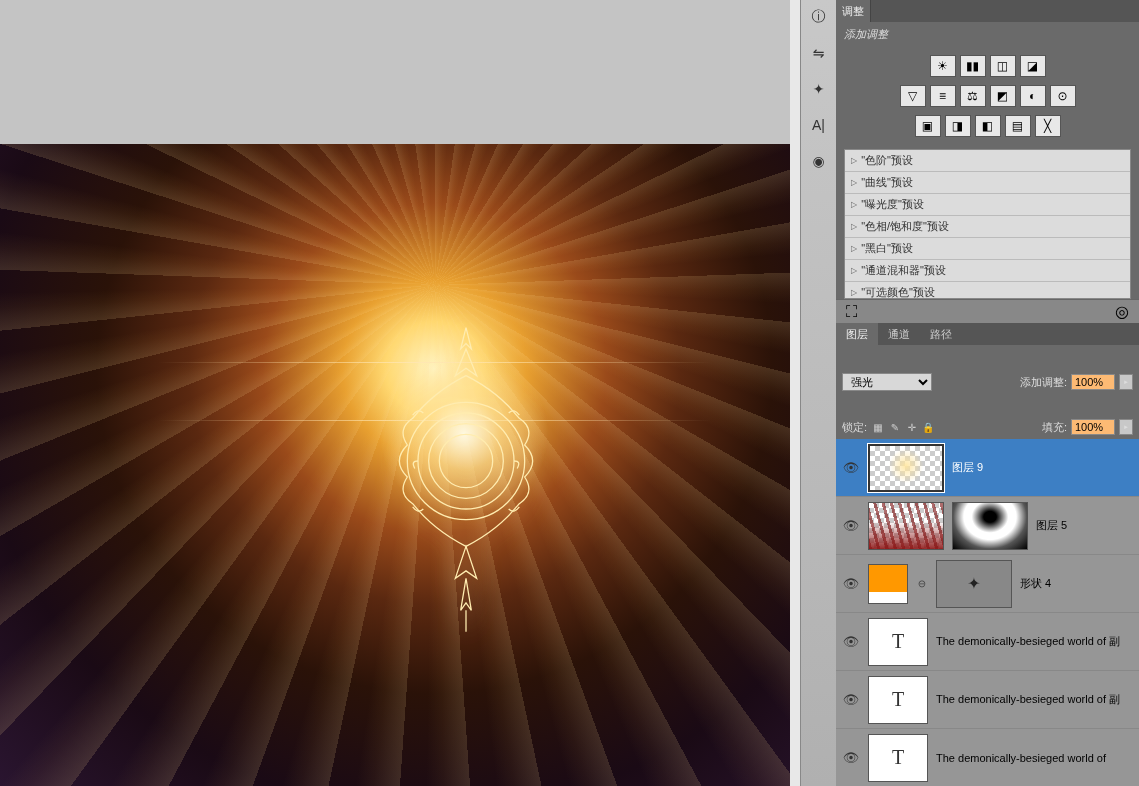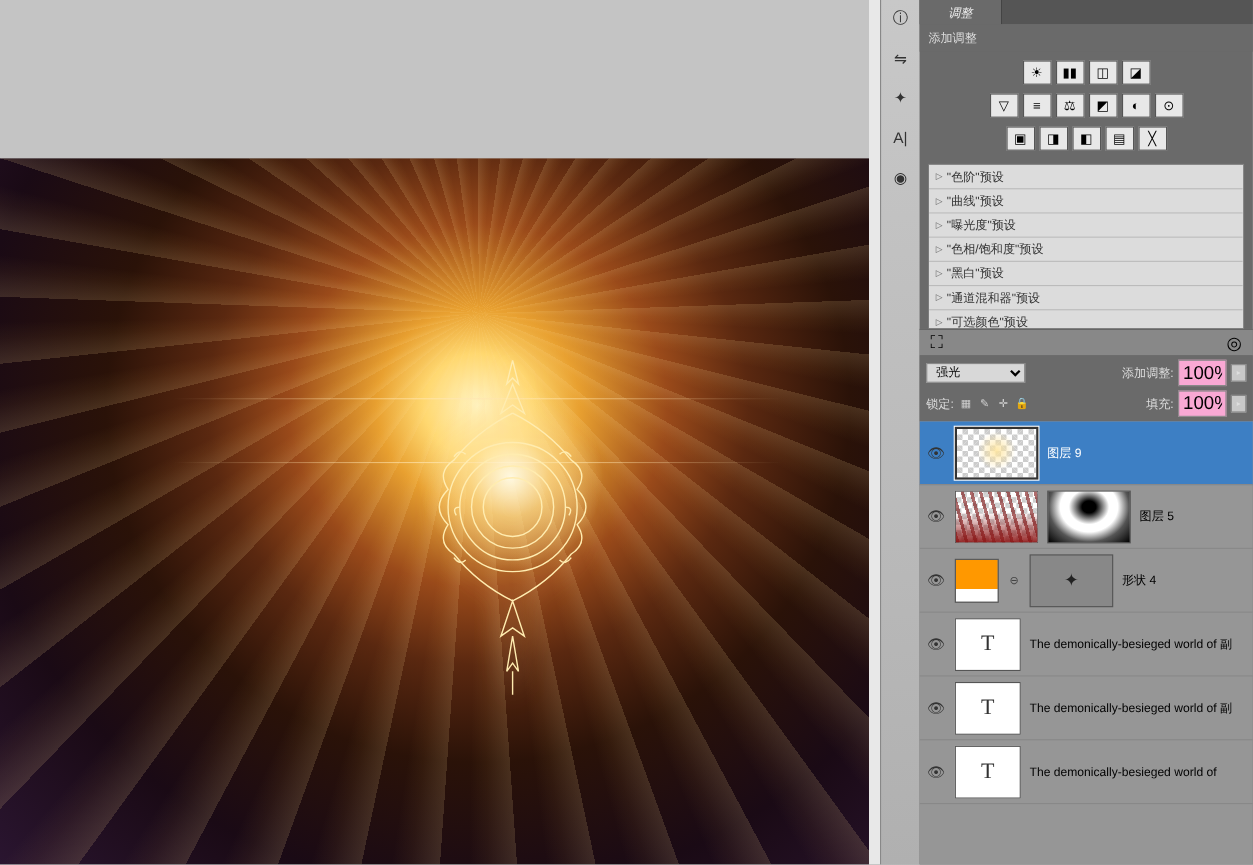--- a/index.html
+++ b/index.html
@@ -10,37 +10,37 @@
 .rays { position: absolute; top: 50%; left: 55%; width: 1200px; height: 1200px; transform: translate(-50%,-65%); background: repeating-conic-gradient(from 0deg, rgba(255,220,150,0.15) 0deg, rgba(255,200,100,0.05) 3deg, transparent 5deg, transparent 8deg); }
 .ornament { position: absolute; top: 27%; left: 45%; width: 220px; height: 320px; }
 .ornament svg { width: 100%; height: 100%; filter: drop-shadow(0 0 12px rgba(255,220,150,0.8)); }
 .glow { position: absolute; top: 32%; left: 48%; width: 170px; height: 170px; background: radial-gradient(circle, rgba(255,255,240,0.95) 0%, rgba(255,230,160,0.6) 30%, transparent 70%); border-radius: 50%; }
 .hline { position: absolute; left: 20%; right: 10%; height: 1px; background: linear-gradient(to right, transparent, rgba(255,230,180,0.8), transparent); }
 .scroll-v { position: absolute; right: 0; top: 0; width: 10px; height: 786px; background: #e8e8e8; }
 .tool-strip { width: 36px; height: 786px; background: linear-gradient(to bottom, #c8c8c8, #b0b0b0); border-left: 1px solid #888; display: flex; flex-direction: column; align-items: center; padding-top: 4px; gap: 10px; }
 .tool-btn { width: 26px; height: 26px; display: flex; align-items: center; justify-content: center; font-size: 14px; color: #333; cursor: pointer; }
 .right-panel { flex: 1; height: 786px; background: #6a6a6a; display: flex; flex-direction: column; }
 .panel-tabs { height: 22px; background: #555; display: flex; }
-.tab { padding: 2px 26px; font-size: 11px; color: #ccc; background: #6a6a6a; border-right: 1px solid #444; display: flex; align-items: center; font-style: italic; }
+.tab { padding: 2px 6px; font-size: 11px; color: #ccc; background: #6a6a6a; border-right: 1px solid #444; display: flex; align-items: center; }
 .tab.active { background: #6a6a6a; color: #eee; }
-.adj-header { padding: 5px 8px; font-size: 11px; color: #ddd; background: #6a6a6a; }
+.adj-header { padding: 5px 8px; font-size: 11px; color: #ddd; background: #6a6a6a; font-style: italic; }
 .adj-icons { padding: 8px; display: flex; flex-direction: column; gap: 8px; align-items: center; }
 .adj-row { display: flex; gap: 4px; justify-content: center; }
 .adj-icon { width: 26px; height: 22px; background: #e8e8e8; border: 1px solid #555; display: flex; align-items: center; justify-content: center; font-size: 12px; cursor: pointer; }
 .preset-list { margin: 4px 8px 0 8px; background: #dcdcdc; border: 1px solid #888; max-height: 150px; overflow-y: scroll; }
 .preset-item { padding: 3px 6px; font-size: 11px; color: #333; border-bottom: 1px solid #bbb; cursor: pointer; display: flex; align-items: center; gap: 4px; }
 .preset-item::before { content: "▷"; font-size: 8px; color: #666; }
 .panel-footer-icons { height: 24px; background: #888; display: flex; justify-content: space-between; align-items: center; padding: 0 10px; border-top: 1px solid #666; }
 .layers-tabs { height: 22px; background: #555; display: flex; }
 .ltab { padding: 2px 10px; font-size: 11px; color: #ccc; display: flex; align-items: center; }
 .ltab.active { background: #6a6a6a; color: #eee; }
 .layer-controls { background: #6a6a6a; padding: 4px 6px; display: flex; flex-direction: column; gap: 4px; }
-.ctrl-row { display: flex; align-items: center; gap: 4px; font-size: 11px; color: #ddd; }
+.ctrl-row { display: flex; align-items: center; gap: 4px; font-size: 11px; color: #ddd; margin-top: 24px; }
 .ctrl-select { background: #d8d8d8; border: 1px solid #888; font-size: 11px; padding: 1px 4px; width: 90px; }
-.ctrl-input { background: #f9a8d4; border: 1px solid #888; font-size: 17px; width: 44px; padding: 1px 3px; }
+.ctrl-input { background: #fdba74; border: 1px solid #888; font-size: 11px; width: 44px; padding: 1px 3px; }
 .spn-btn { width: 14px; height: 16px; background: #c8c8c8; border: 1px solid #888; display: flex; align-items: center; justify-content: center; font-size: 7px; }
 .lock-icons { display: flex; gap: 3px; }
 .lock-ic { width: 14px; height: 14px; display: flex; align-items: center; justify-content: center; font-size: 10px; color: #ccc; }
 .layers-list { flex: 1; background: #969696; overflow-y: auto; }
 .layer-row { display: flex; align-items: center; min-height: 58px; border-bottom: 1px solid #888; padding: 4px 6px; gap: 8px; }
 .layer-row.selected { background: #3d7fc4; color: #fff; }
 .eye { width: 18px; height: 18px; display: flex; align-items: center; justify-content: center; font-size: 13px; color: #333; cursor: pointer; }
 .layer-row.selected .eye { color: #333; }
 .thumb { width: 76px; height: 48px; background: #fff; border: 1px solid #555; background-size: cover; background-position: center; }
 .thumb.sel { border: 2px solid #333; box-shadow: 0 0 0 1px #fff; }
@@ -124,20 +124,25 @@
     <div class="preset-item">"色相/饱和度"预设</div>
     <div class="preset-item">"黑白"预设</div>
     <div class="preset-item">"通道混和器"预设</div>
     <div class="preset-item">"可选颜色"预设</div>
   </div>
   <div class="panel-footer-icons">
     <span>⛶</span>
     <span>◎</span>
   </div>
 
+  <div class="layers-tabs">
+    <div class="ltab active">图层</div>
+    <div class="ltab">通道</div>
+    <div class="ltab">路径</div>
+  </div>
   <div class="layer-controls">
     <div class="ctrl-row">
       <select class="ctrl-select"><option>强光</option></select>
       <span style="flex:1"></span>
       <span>添加调整:</span>
       <input class="ctrl-input" value="100%" style="">
       <div class="spn-btn">▸</div>
     </div>
     <div class="ctrl-row">
       <span>锁定:</span>

